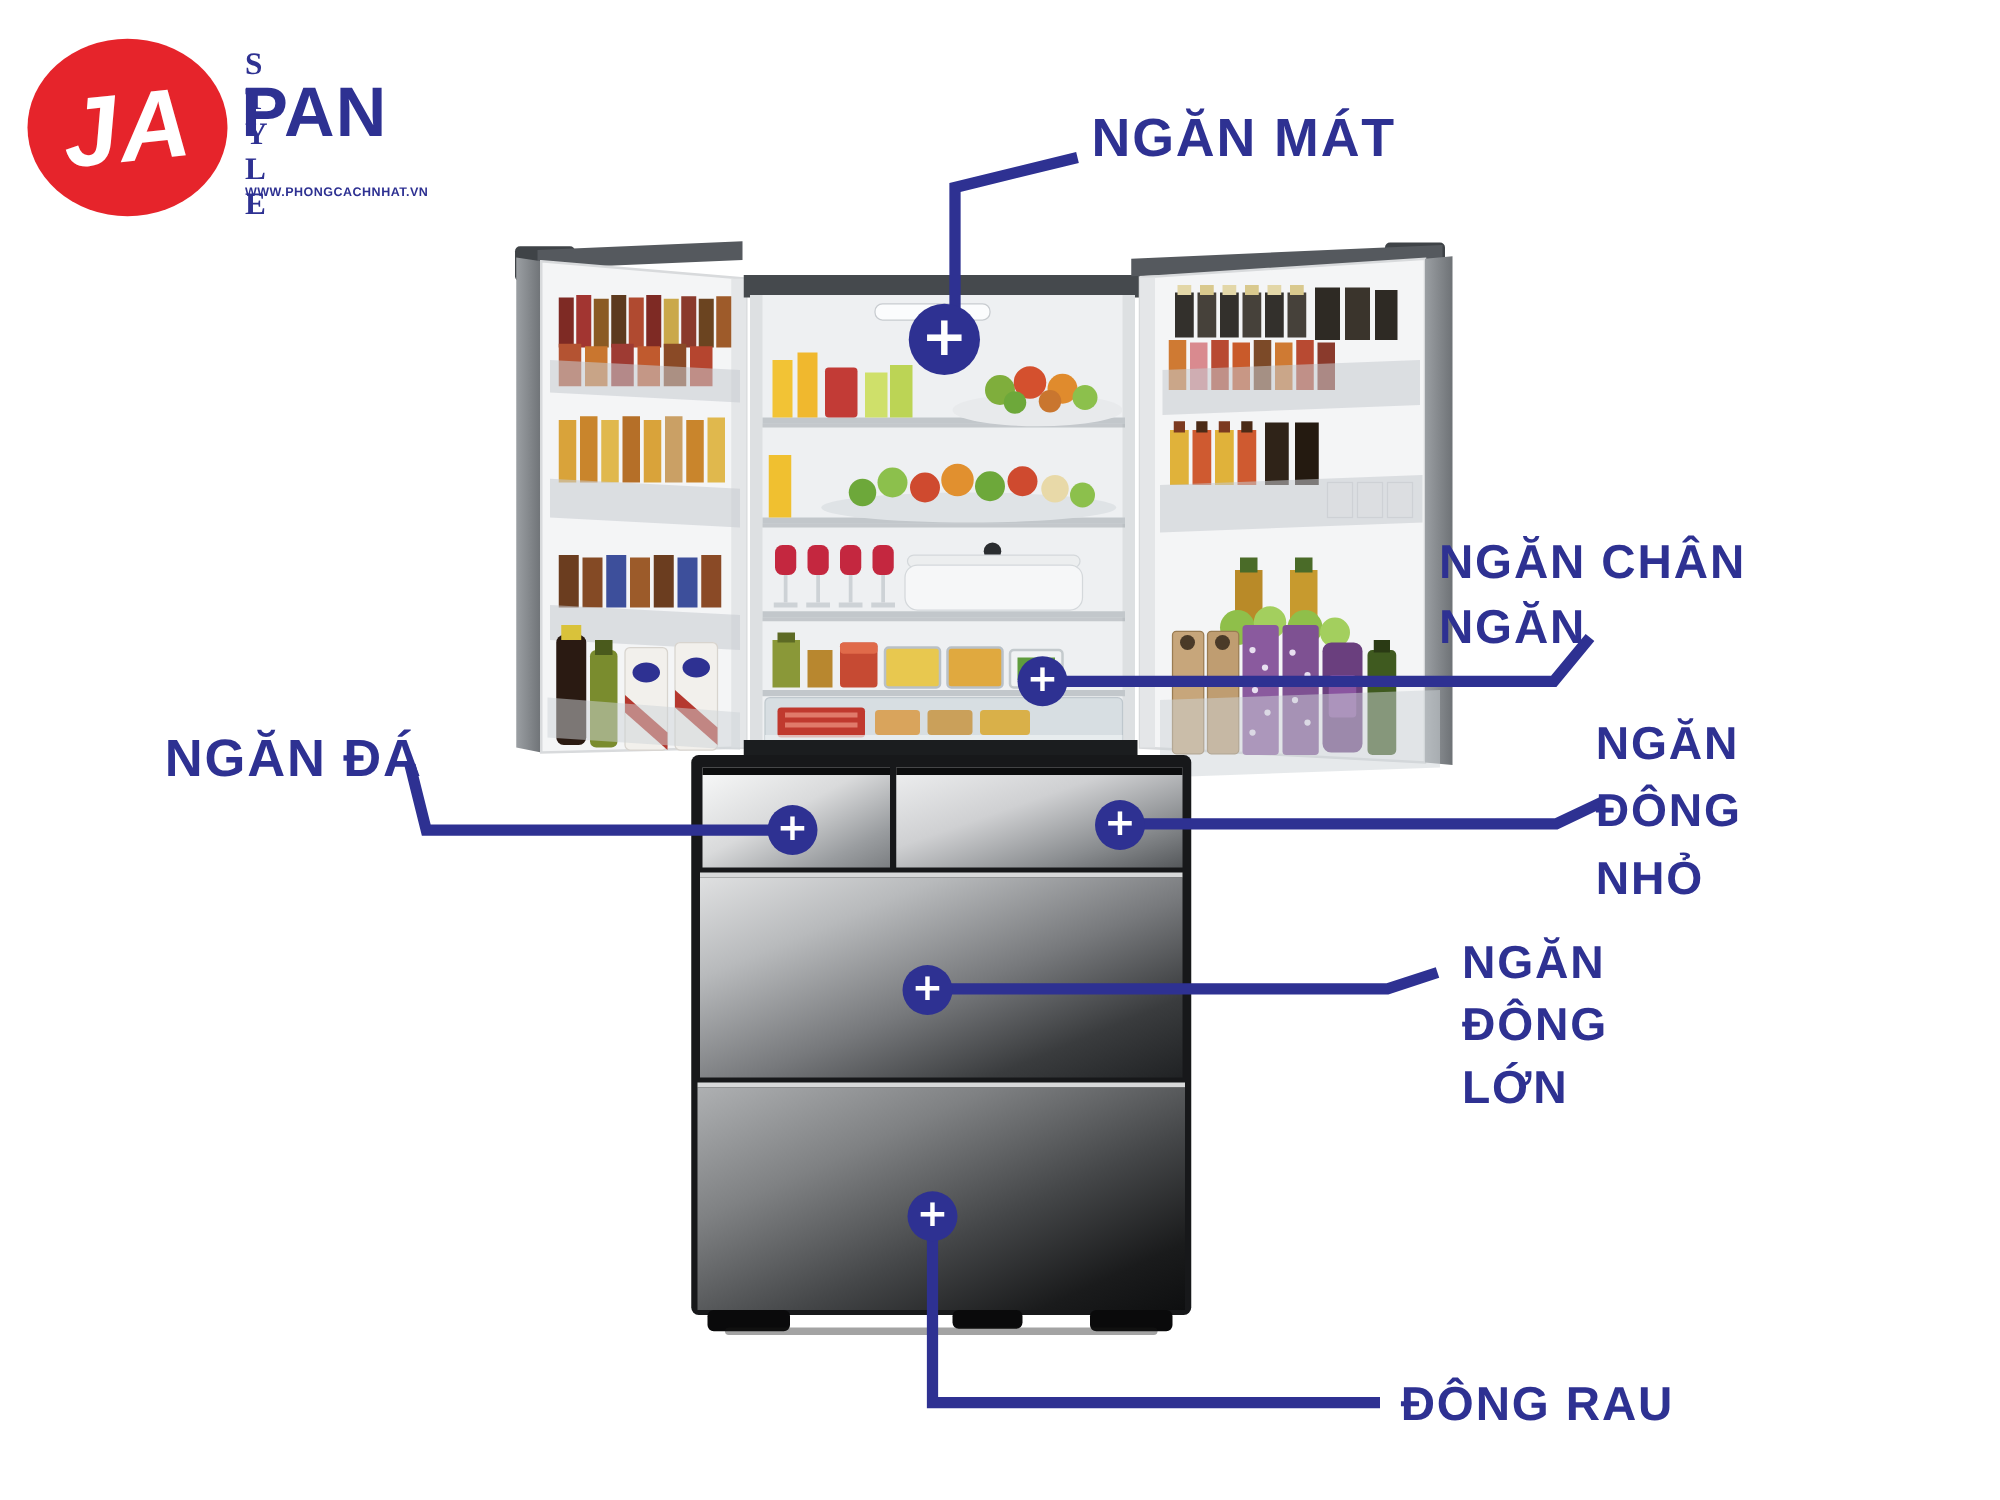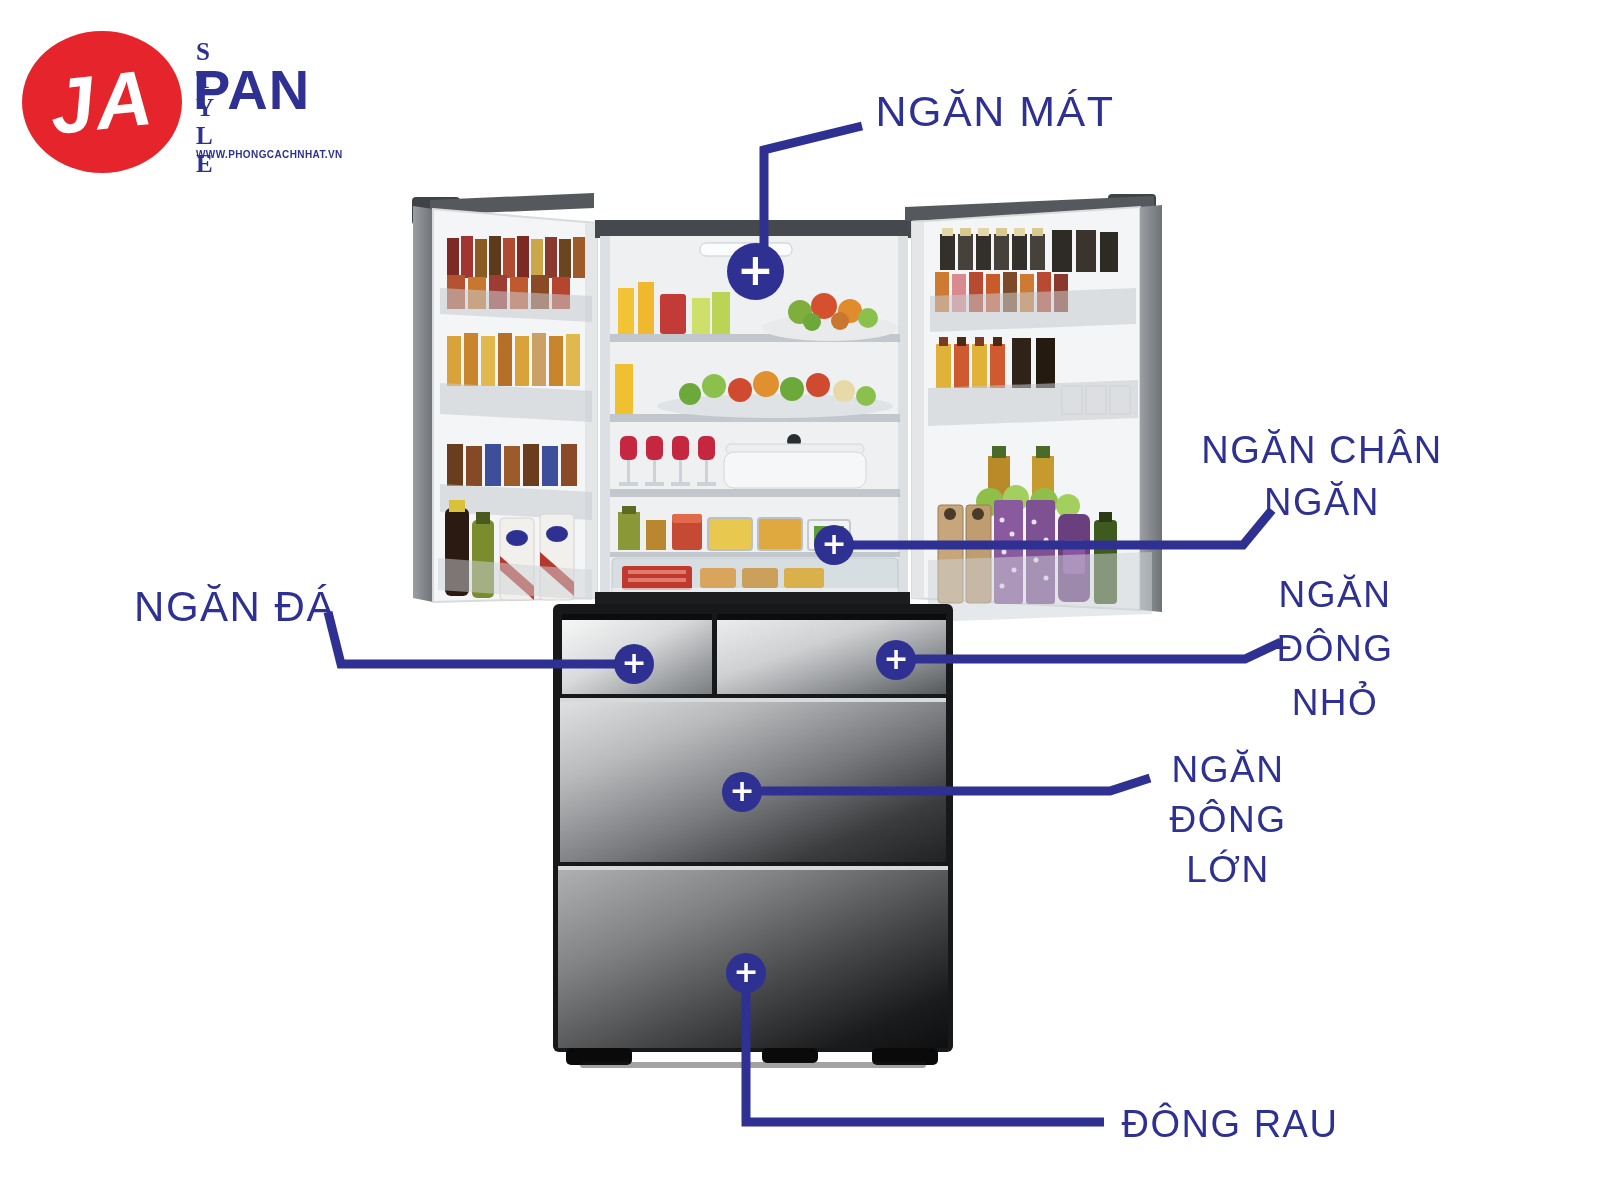--- a/index.html
+++ b/index.html
@@ -20,22 +20,22 @@
   .marker{position:absolute;border-radius:50%;background:var(--accent);
           display:flex;align-items:center;justify-content:center;cursor:pointer;}
   .marker span{color:#ffffff;font-weight:700;line-height:1;margin-top:-3px;
                font-family:"DejaVu Sans", sans-serif;}
   .marker.big{width:57px;height:57px;}
   .marker.big span{font-size:44px;}
   .marker.small{width:40px;height:40px;}
   .marker.small span{font-size:30px;}
 
   
-  .label{position:absolute;color:var(--accent);font-weight:400;
-         letter-spacing:1.5px;text-align:center;transform:translateX(-50%);
+  .label{position:absolute;color:var(--accent);font-weight:700;
+         letter-spacing:1.5px;transform:translateX(-50%);
          white-space:nowrap;}
   .label .ll{display:block;}
   .label.l-cool{font-size:43px;}
   .label.l-vacuum{font-size:38px;line-height:52px;}
   .label.l-ice{font-size:42px;}
   .label.l-fsmall{font-size:37px;line-height:54px;}
   .label.l-flarge{font-size:37px;line-height:50px;}
   .label.l-veg{font-size:38px;}
 
   
@@ -393,21 +393,21 @@
       <span>+</span>
     </div>
   <div class="marker small" style="left:726px;top:953px;">
       <span>+</span>
     </div>
 
   <div class="label l-cool" style="left:995px;top:87px;">
     <span class="ll">NGĂN MÁT</span>
   </div>
 
-  <div class="label l-vacuum" style="left:1322px;top:424px;">
+  <div class="label l-vacuum" style="left:1274px;top:424px;">
     <span class="ll">NGĂN CHÂN</span>
     <span class="ll">NGĂN</span>
   </div>
 
   <div class="label l-ice" style="left:235px;top:551px;margin-top:32px;">
     <span class="ll">NGĂN ĐÁ</span>
   </div>
 
   <div class="label l-fsmall" style="left:1335px;top:568px;">
     <span class="ll">NGĂN</span>

